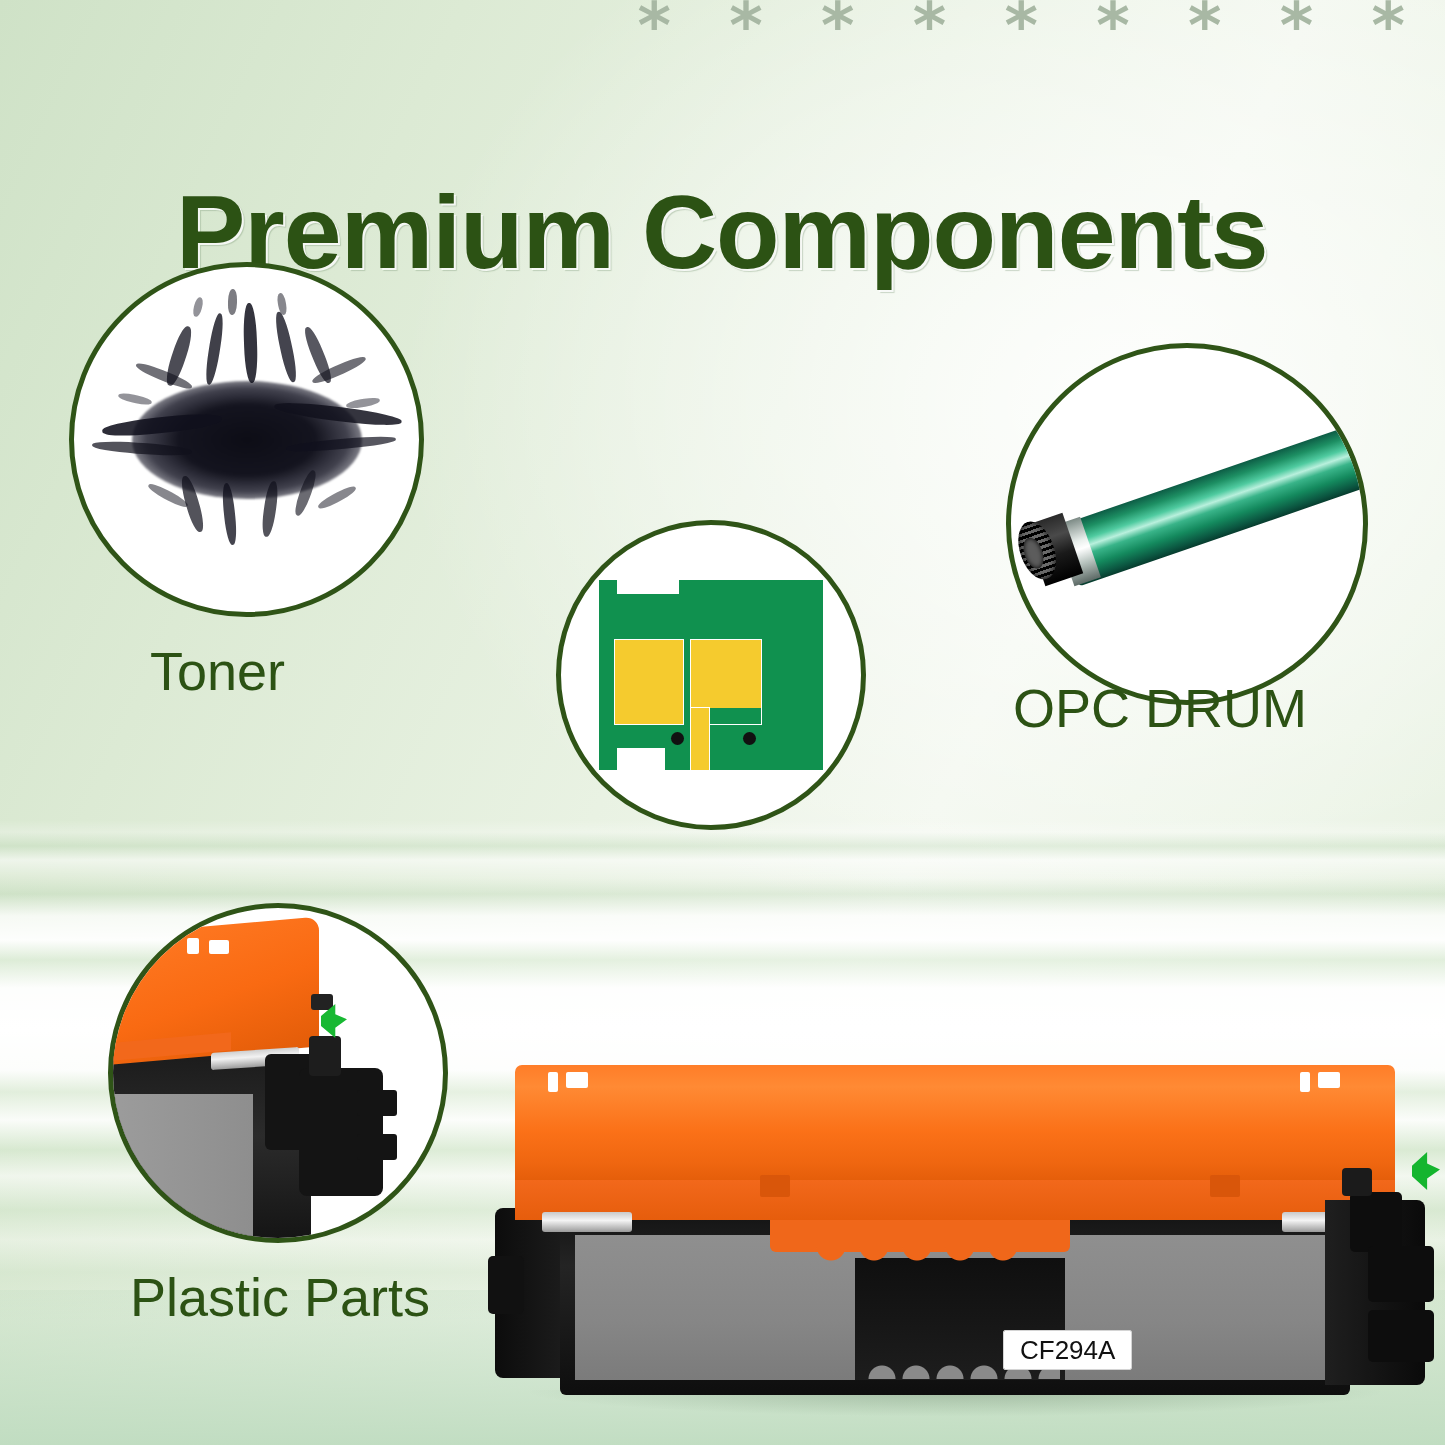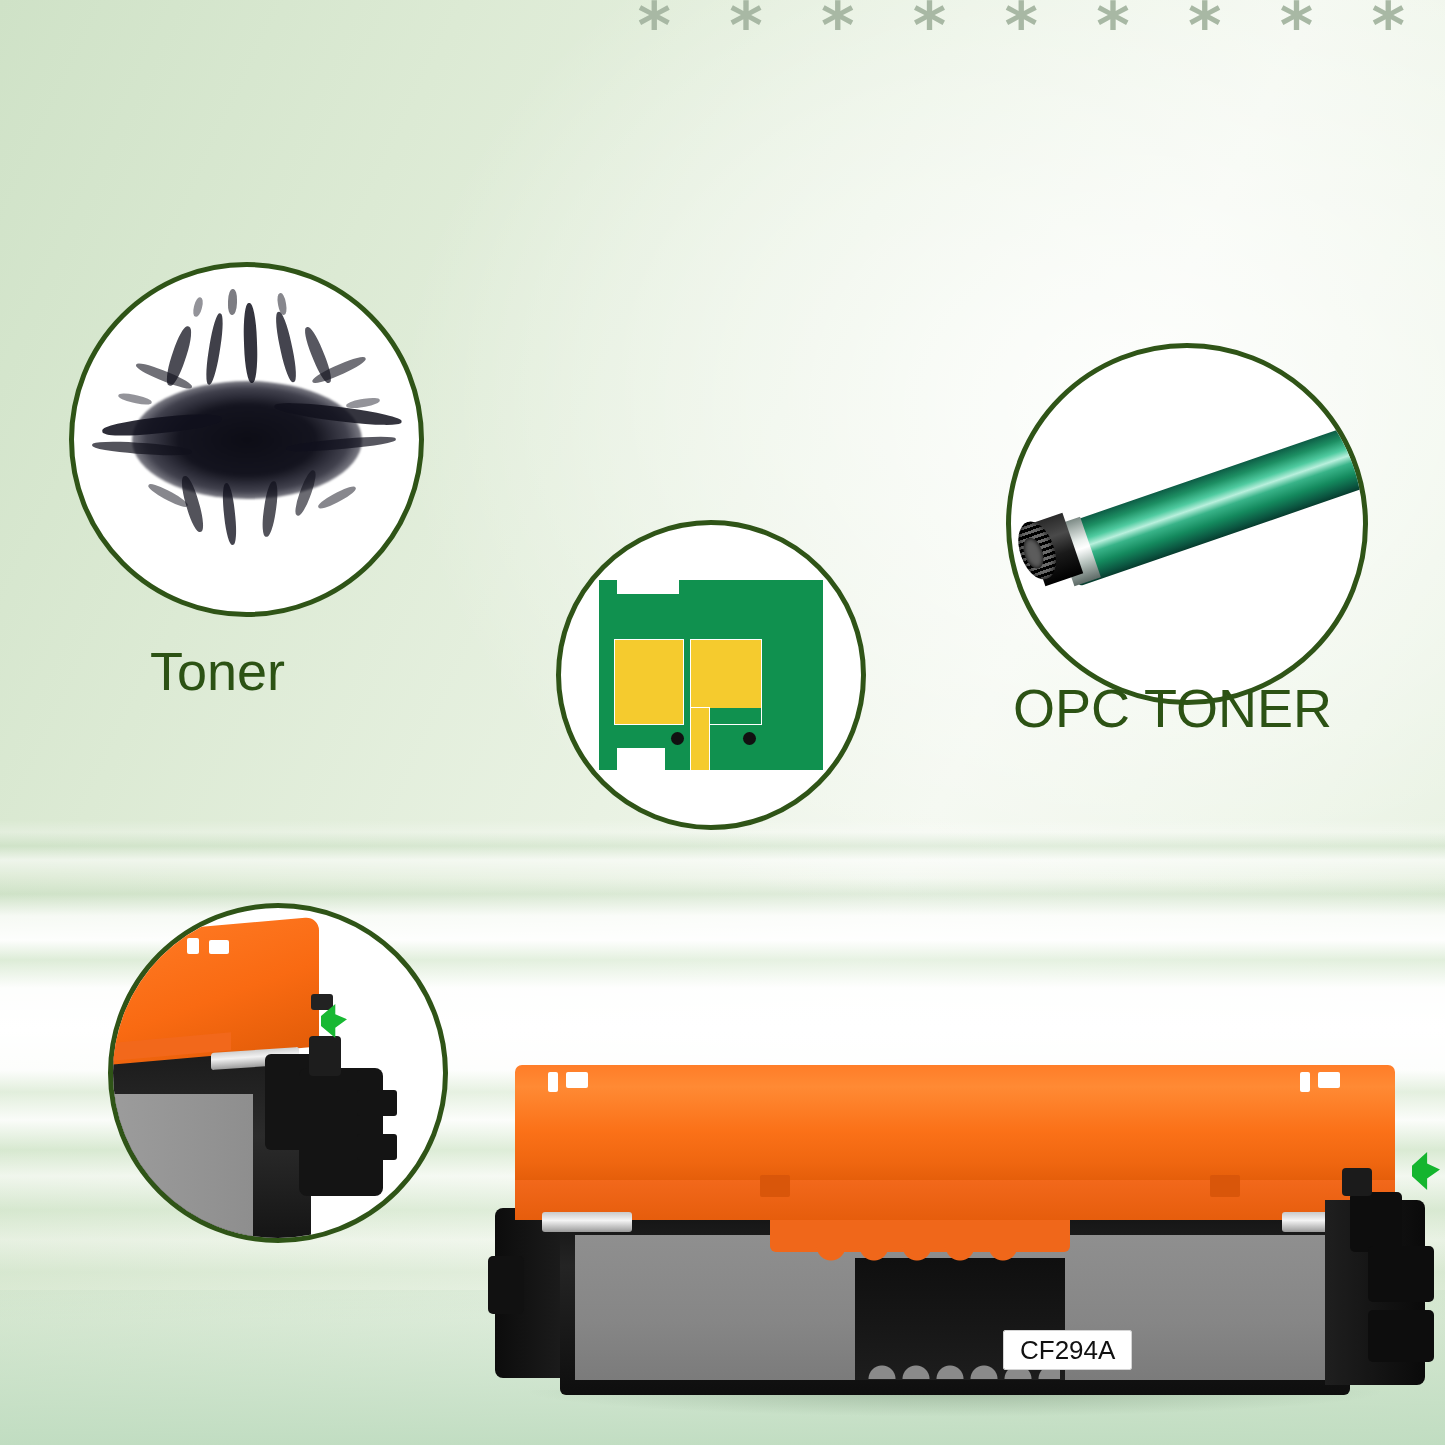--- a/index.html
+++ b/index.html
@@ -312,20 +312,21 @@
 </head>
 <body>
 
 <div id="stage">
 
   <div class="bg-radial"></div>
   <div class="bg-streaks"></div>
   <div class="bg-bottom"></div>
 
   <div class="asterisks">* * * * * * * * *</div>
+  <h1 class="page-title">Premium Components</h1>
 
   <div class="circle" id="toner-circle">
     <div class="toner-art">
       <div class="toner-core"></div>
       <div class="spk" style="left:28px;top:150px;width:120px;height:16px;transform:rotate(-6deg);opacity:.88;"></div>
       <div class="spk" style="left:18px;top:176px;width:100px;height:11px;transform:rotate(4deg);opacity:.72;"></div>
       <div class="spk" style="left:200px;top:140px;width:128px;height:14px;transform:rotate(7deg);opacity:.85;"></div>
       <div class="spk" style="left:212px;top:172px;width:110px;height:10px;transform:rotate(-5deg);opacity:.7;"></div>
       <div class="spk" style="left:98px;top:58px;width:14px;height:62px;transform:rotate(18deg);opacity:.75;"></div>
       <div class="spk" style="left:135px;top:46px;width:11px;height:72px;transform:rotate(9deg);opacity:.8;"></div>
@@ -368,40 +369,41 @@
 
   <div class="circle" id="drum-circle">
     <div class="drum-wrap">
       <div class="drum-tube"></div>
       <div class="drum-silver"></div>
       <div class="drum-black"></div>
       <div class="drum-gear"></div>
       <div class="drum-gear-hole"></div>
     </div>
   </div>
-  <div class="feat-label" style="left:1013px;top:681px;">OPC TONER</div>
+  <div class="feat-label" style="left:1013px;top:681px;">OPC DRUM</div>
 
   <div class="circle" id="plastic-circle">
     <div style="position:absolute;inset:0;">
       <div class="pp-blackbody"></div>
       <div class="pp-grey"></div>
       <div class="pp-orange"></div>
       <div class="pp-orange-lip"></div>
       <div class="pp-slot" style="left:74px;top:30px;width:12px;height:16px;"></div>
       <div class="pp-slot" style="left:96px;top:32px;width:20px;height:14px;"></div>
       <div class="pp-silver"></div>
       <div class="pp-gear" style="left:152px;top:146px;width:64px;height:96px;border-radius:6px;"></div>
       <div class="pp-gear" style="left:186px;top:160px;width:84px;height:128px;border-radius:8px;"></div>
       <div class="pp-gear" style="left:196px;top:128px;width:32px;height:40px;border-radius:4px;background:#1d1d1d;"></div>
       <div class="pp-gear" style="left:244px;top:182px;width:40px;height:26px;border-radius:3px;"></div>
       <div class="pp-gear" style="left:244px;top:226px;width:40px;height:26px;border-radius:3px;"></div>
       <div class="pp-gear" style="left:198px;top:86px;width:22px;height:16px;border-radius:3px;background:#222;"></div>
       <div class="pp-greentab"></div>
     </div>
   </div>
+  <div class="feat-label" style="left:130px;top:1270px;">Plastic Parts</div>
 
   <div id="cartridge">
     <div class="ct ct-shadow"></div>
 
     <div class="ct ct-end-left"></div>
     <div class="ct ct-end-left-arm"></div>
 
     <div class="ct ct-dark-body"></div>
     <div class="ct ct-grey-panel"></div>
     <div class="ct ct-grey-notch"></div>

